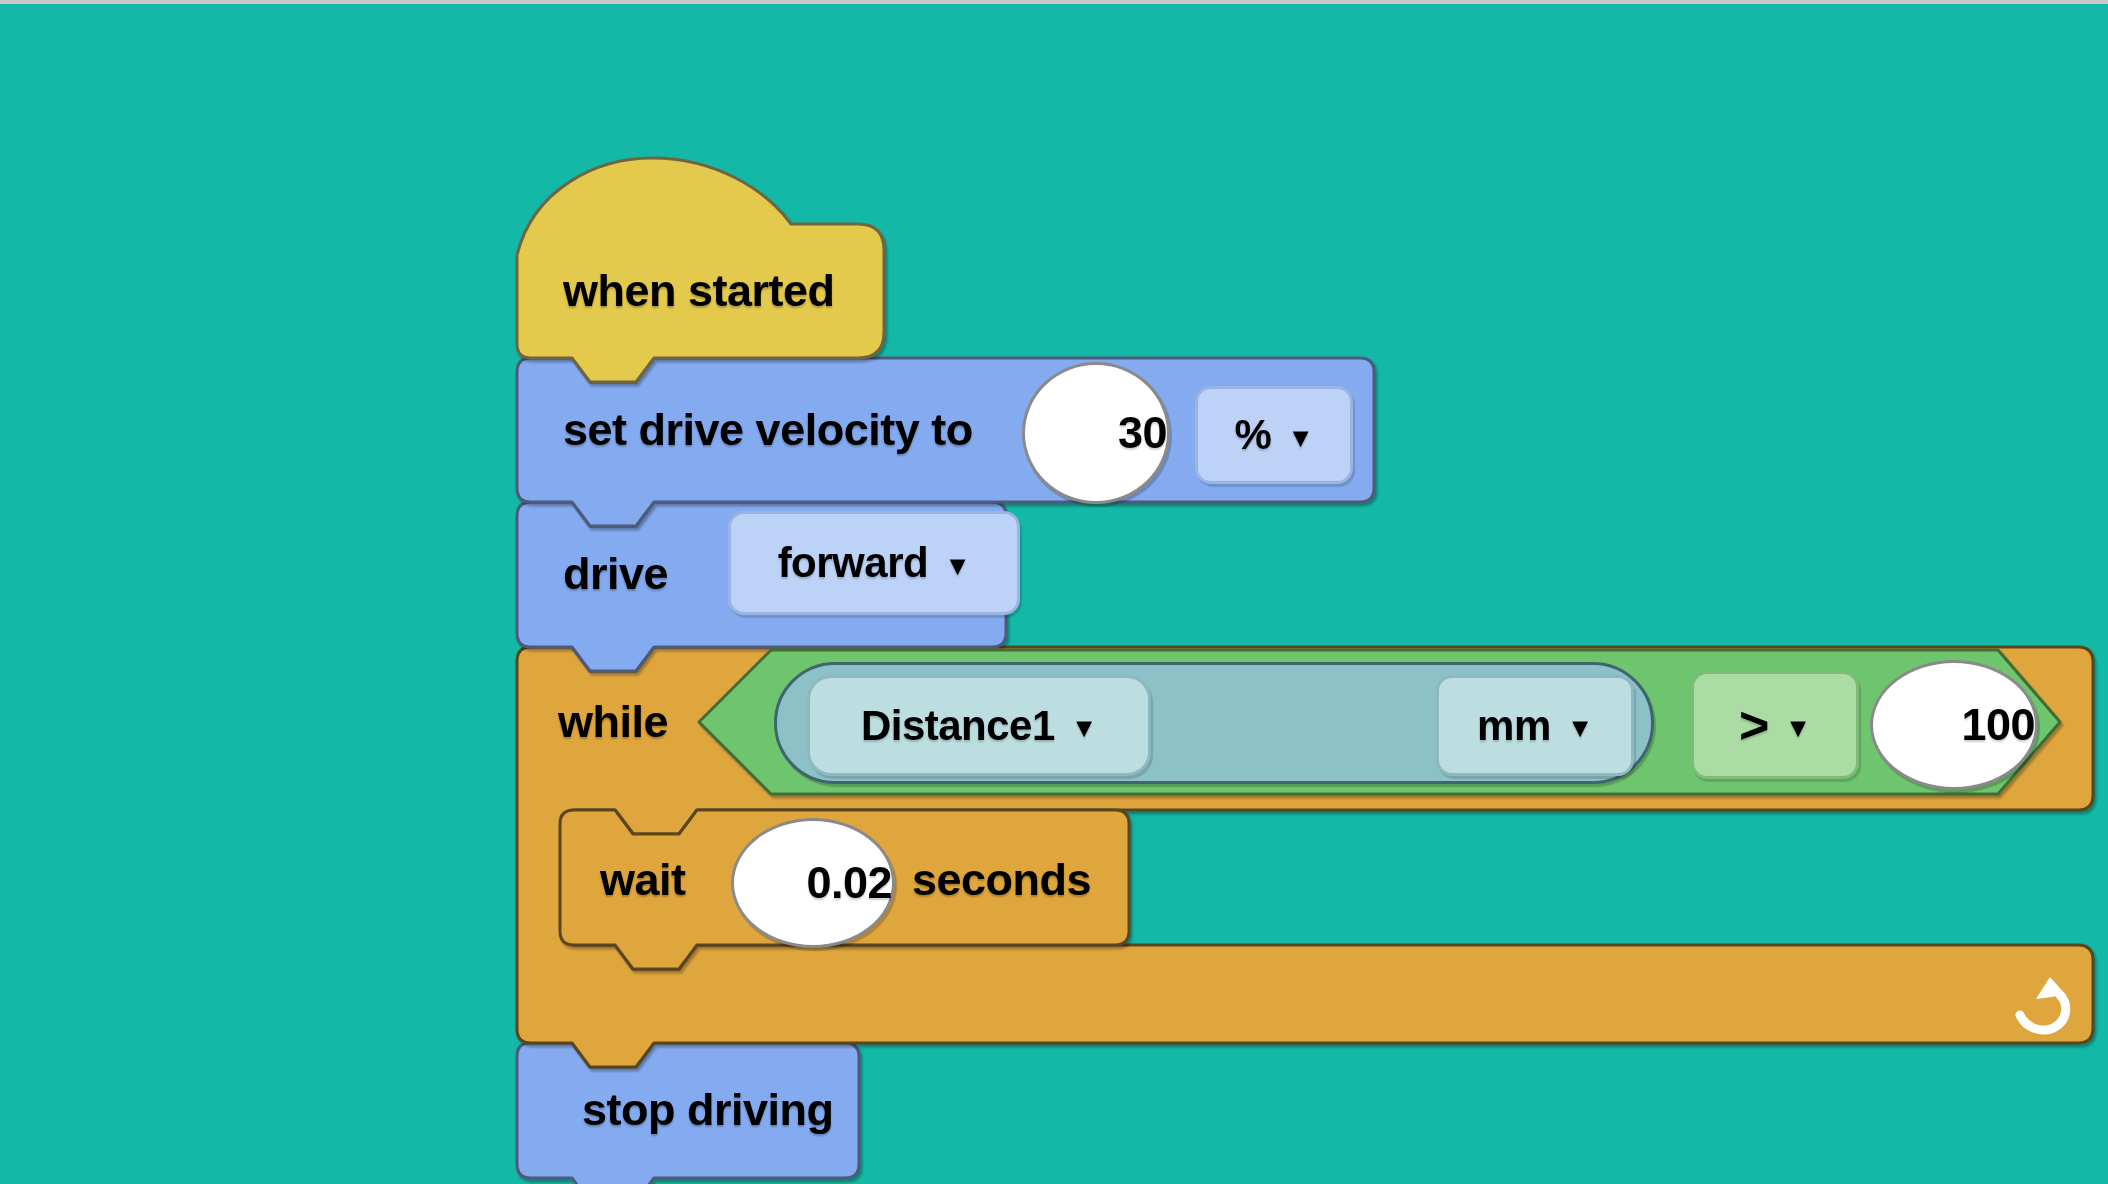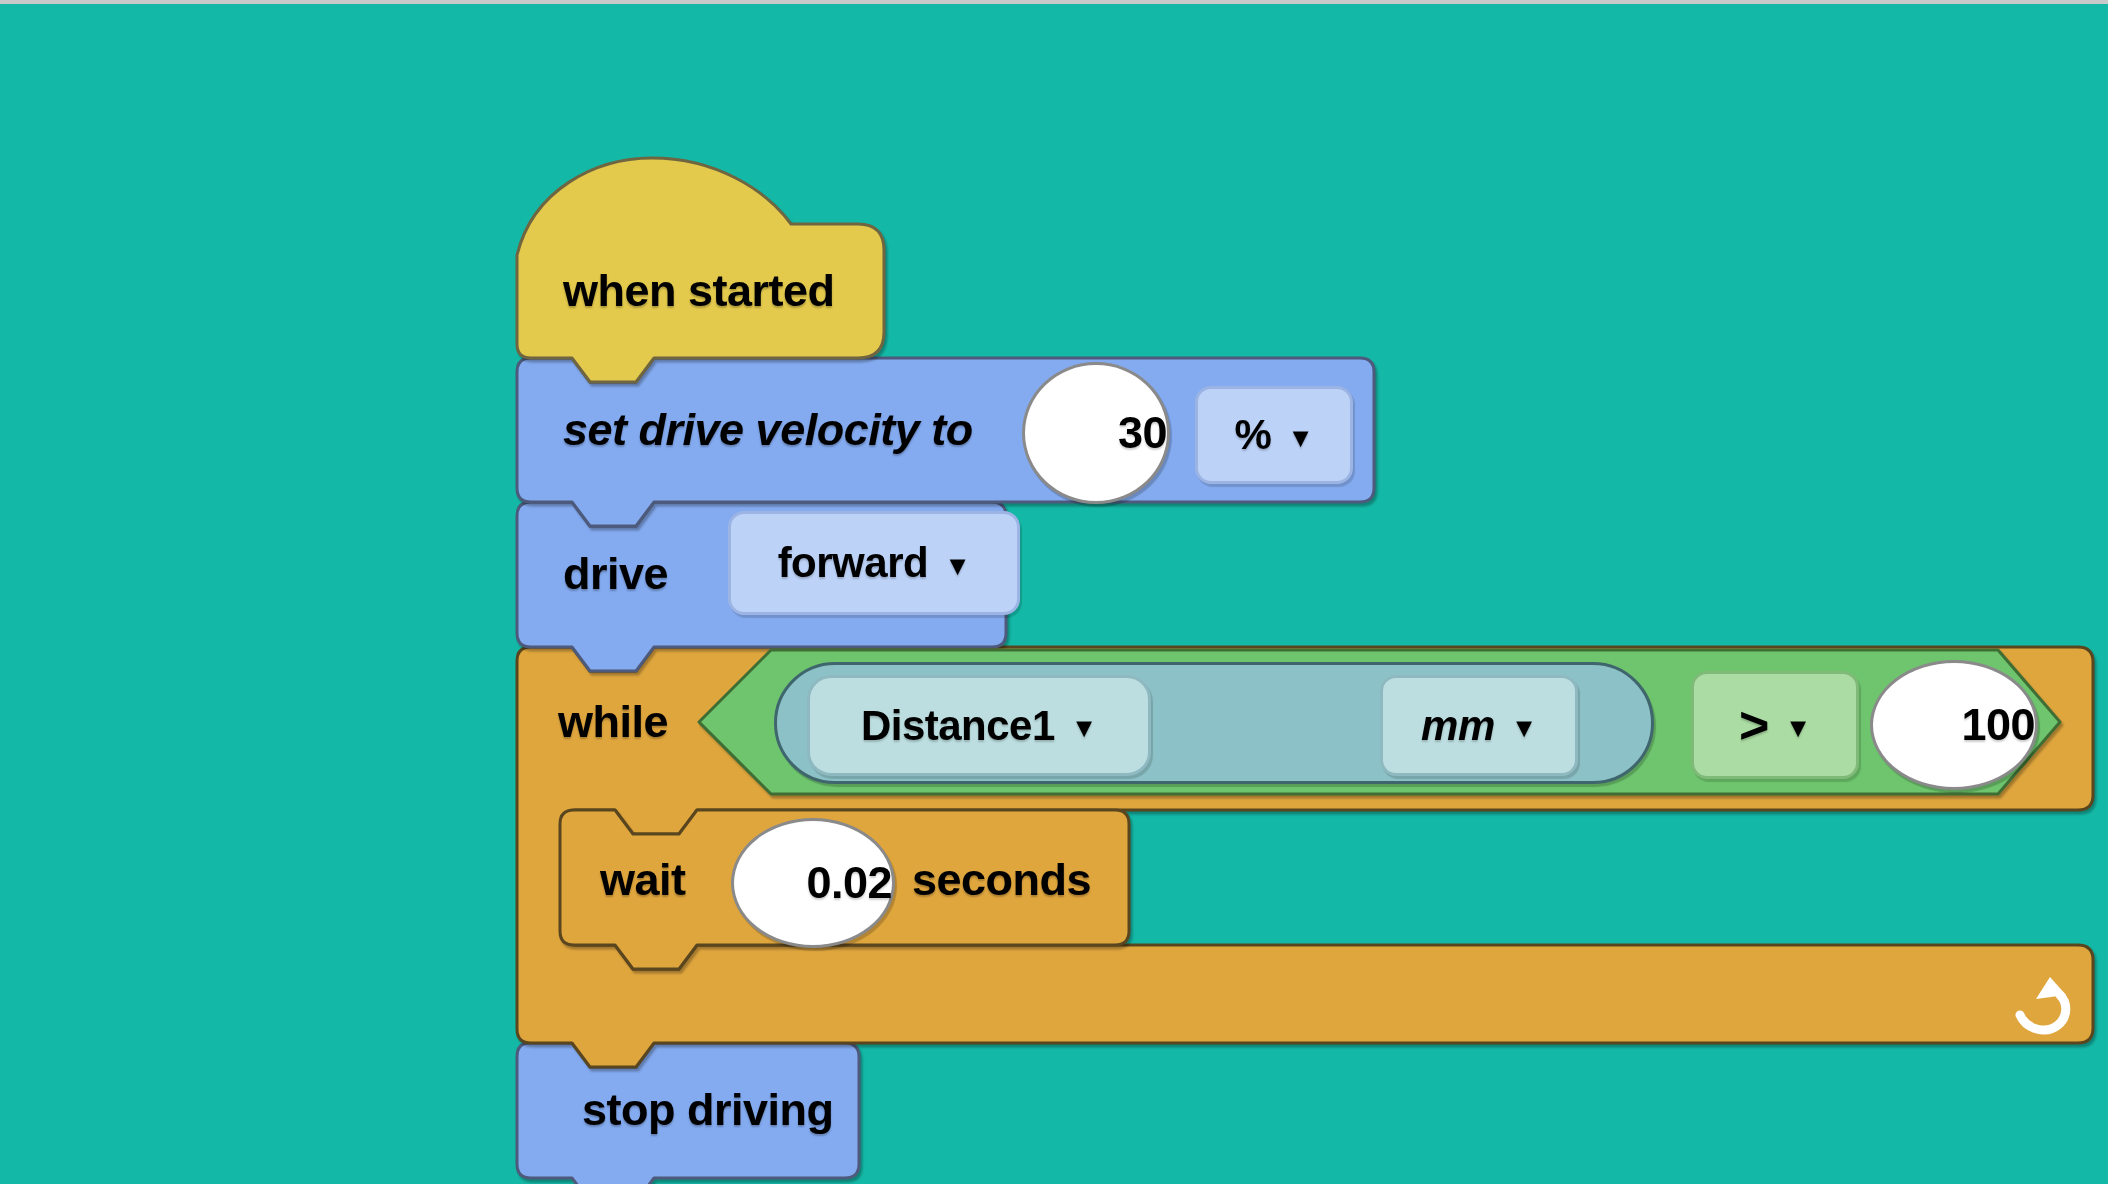--- a/index.html
+++ b/index.html
@@ -52,21 +52,21 @@
     <path class="blk hex" d="M 699 722 L 771 650 L 1998 650 L 2060 722 L 1998 794 L 771 794 Z"></path>
 
     <g transform="translate(2046,1007)">
       <path d="M -26 8 C -20 22 0 28 12 18 C 22 10 22 -4 14 -12" fill="none" stroke="#ffffff" stroke-width="9" stroke-linecap="round"></path>
       <polygon points="4,-30 -10,-8 20,-12" fill="#ffffff"></polygon>
     </g>
   </svg>
 
   <div class="overlay lbl" style="left:563px;top:260px;width:320px;height:62px;">when started</div>
 
-  <div class="overlay lbl" style="left:563px;top:399px;width:470px;height:62px;font-style:italic;">set drive velocity to</div>
+  <div class="overlay lbl" style="left:563px;top:399px;width:470px;height:62px;">set drive velocity to</div>
   <div class="overlay oval" style="left:1022px;top:362px;width:142px;height:136px;">
     <span>30</span>
   </div>
   <div class="overlay dd dd-blue" style="left:1195px;top:386px;width:152px;height:92px;">
     <span>%</span>
     <span class="arrow">▼</span>
   </div>
 
   <div class="overlay lbl" style="left:563px;top:543px;width:200px;height:62px;">drive</div>
   <div class="overlay dd dd-blue" style="left:699px;top:511px;width:286px;height:98px;margin-left:29px;">
@@ -74,21 +74,21 @@
     <span class="arrow">▼</span>
   </div>
 
   <div class="overlay lbl" style="left:558px;top:691px;width:200px;height:62px;">while</div>
 
   <div class="overlay pill" style="left:774px;top:662px;width:874px;height:116px;"></div>
   <div class="overlay dd dd-teal" style="left:807px;top:675px;width:338px;height:95px;border-radius:24px;">
     <span>Distance1</span>
     <span class="arrow">▼</span>
   </div>
-  <div class="overlay dd dd-teal" style="left:1380px;top:675px;width:192px;height:95px;font-style:italic;">
+  <div class="overlay dd dd-teal" style="left:1436px;top:675px;width:192px;height:95px;">
     <span>mm</span>
     <span class="arrow">▼</span>
   </div>
   <div class="overlay dd dd-green" style="left:1691px;top:671px;width:162px;height:102px;">
     <span class="op">&gt;</span>
     <span class="arrow">▼</span>
   </div>
   <div class="overlay oval" style="left:1870px;top:660px;width:162px;height:124px;">
     <span>100</span>
   </div>

